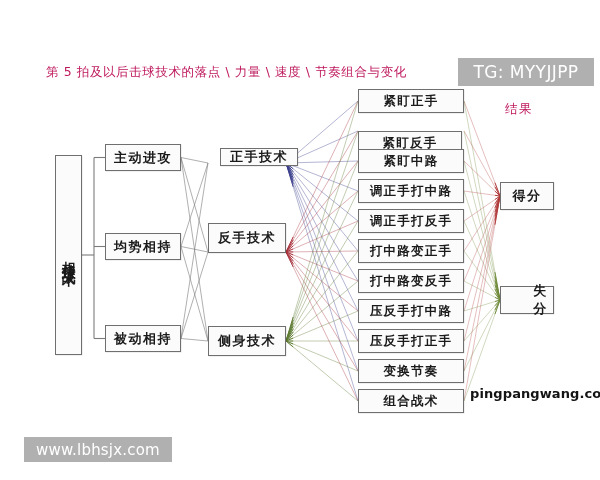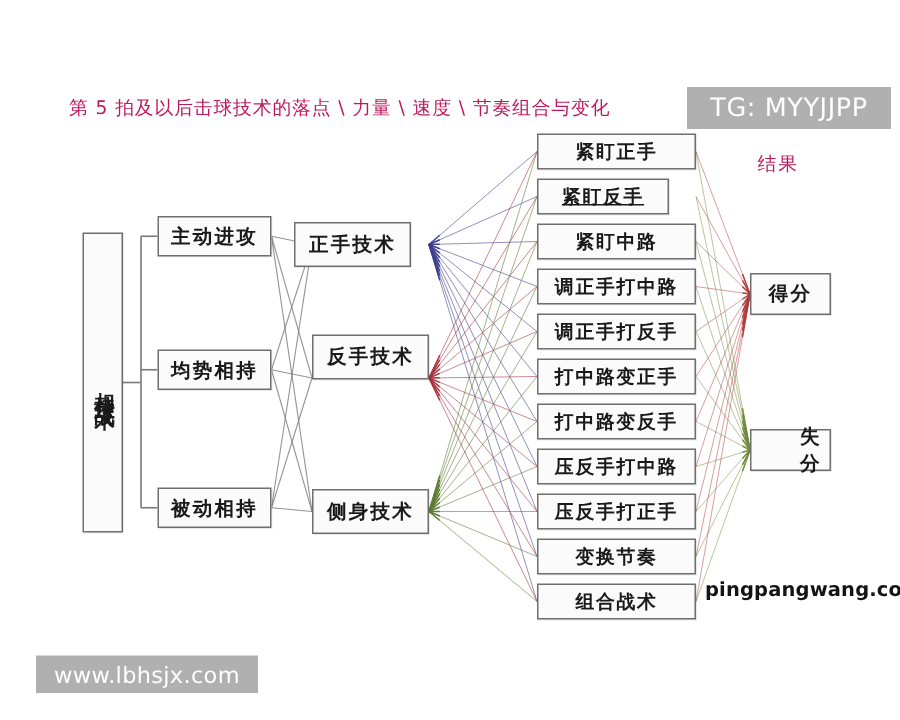--- a/index.html
+++ b/index.html
@@ -239,26 +239,26 @@
 
   <div class="caption" id="title-main">第 5 拍及以后击球技术的落点 \ 力量 \ 速度 \ 节奏组合与变化</div>
   <div class="caption" id="title-result">结果</div>
 
   <div class="node node-root" id="root-node" style="left: 55px; top: 155px; width: 27px; height: 200px;">相持球战术</div>
 
   <div class="node node-state" id="state-0" style="left: 105px; top: 144px; width: 76px; height: 27px;">主动进攻</div>
   <div class="node node-state" id="state-1" style="left: 105px; top: 233px; width: 76px; height: 27px;">均势相持</div>
   <div class="node node-state" id="state-2" style="left: 105px; top: 325px; width: 76px; height: 27px;">被动相持</div>
 
-  <div class="node node-tech" id="tech-0" style="left: 196px; top: 148px; width: 78px; height: 30px;">正手技术</div>
+  <div class="node node-tech" id="tech-0" style="left: 220px; top: 148px; width: 78px; height: 18px;">正手技术</div>
   <div class="node node-tech" id="tech-1" style="left: 208px; top: 223px; width: 78px; height: 30px;">反手技术</div>
   <div class="node node-tech" id="tech-2" style="left: 208px; top: 326px; width: 78px; height: 30px;">侧身技术</div>
 
   <div class="node node-shot" id="shot-0" style="left: 358px; top: 89px; width: 106px; height: 24px;">紧盯正手</div>
-  <div class="node node-shot" id="shot-1" style="left: 358px; top: 119px; width: 88px; height: 24px; text-decoration: underline;">紧盯反手</div>
+  <div class="node node-shot" id="shot-1" style="left: 358px; top: 131px; width: 104px; height: 24px;">紧盯反手</div>
   <div class="node node-shot" id="shot-2" style="left: 358px; top: 149px; width: 106px; height: 24px;">紧盯中路</div>
   <div class="node node-shot" id="shot-3" style="left: 358px; top: 179px; width: 106px; height: 24px;">调正手打中路</div>
   <div class="node node-shot" id="shot-4" style="left: 358px; top: 209px; width: 106px; height: 24px;">调正手打反手</div>
   <div class="node node-shot" id="shot-5" style="left: 358px; top: 239px; width: 106px; height: 24px;">打中路变正手</div>
   <div class="node node-shot" id="shot-6" style="left: 358px; top: 269px; width: 106px; height: 24px;">打中路变反手</div>
   <div class="node node-shot" id="shot-7" style="left: 358px; top: 299px; width: 106px; height: 24px;">压反手打中路</div>
   <div class="node node-shot" id="shot-8" style="left: 358px; top: 329px; width: 106px; height: 24px;">压反手打正手</div>
   <div class="node node-shot" id="shot-9" style="left: 358px; top: 359px; width: 106px; height: 24px;">变换节奏</div>
   <div class="node node-shot" id="shot-10" style="left: 358px; top: 389px; width: 106px; height: 24px;">组合战术</div>
 

